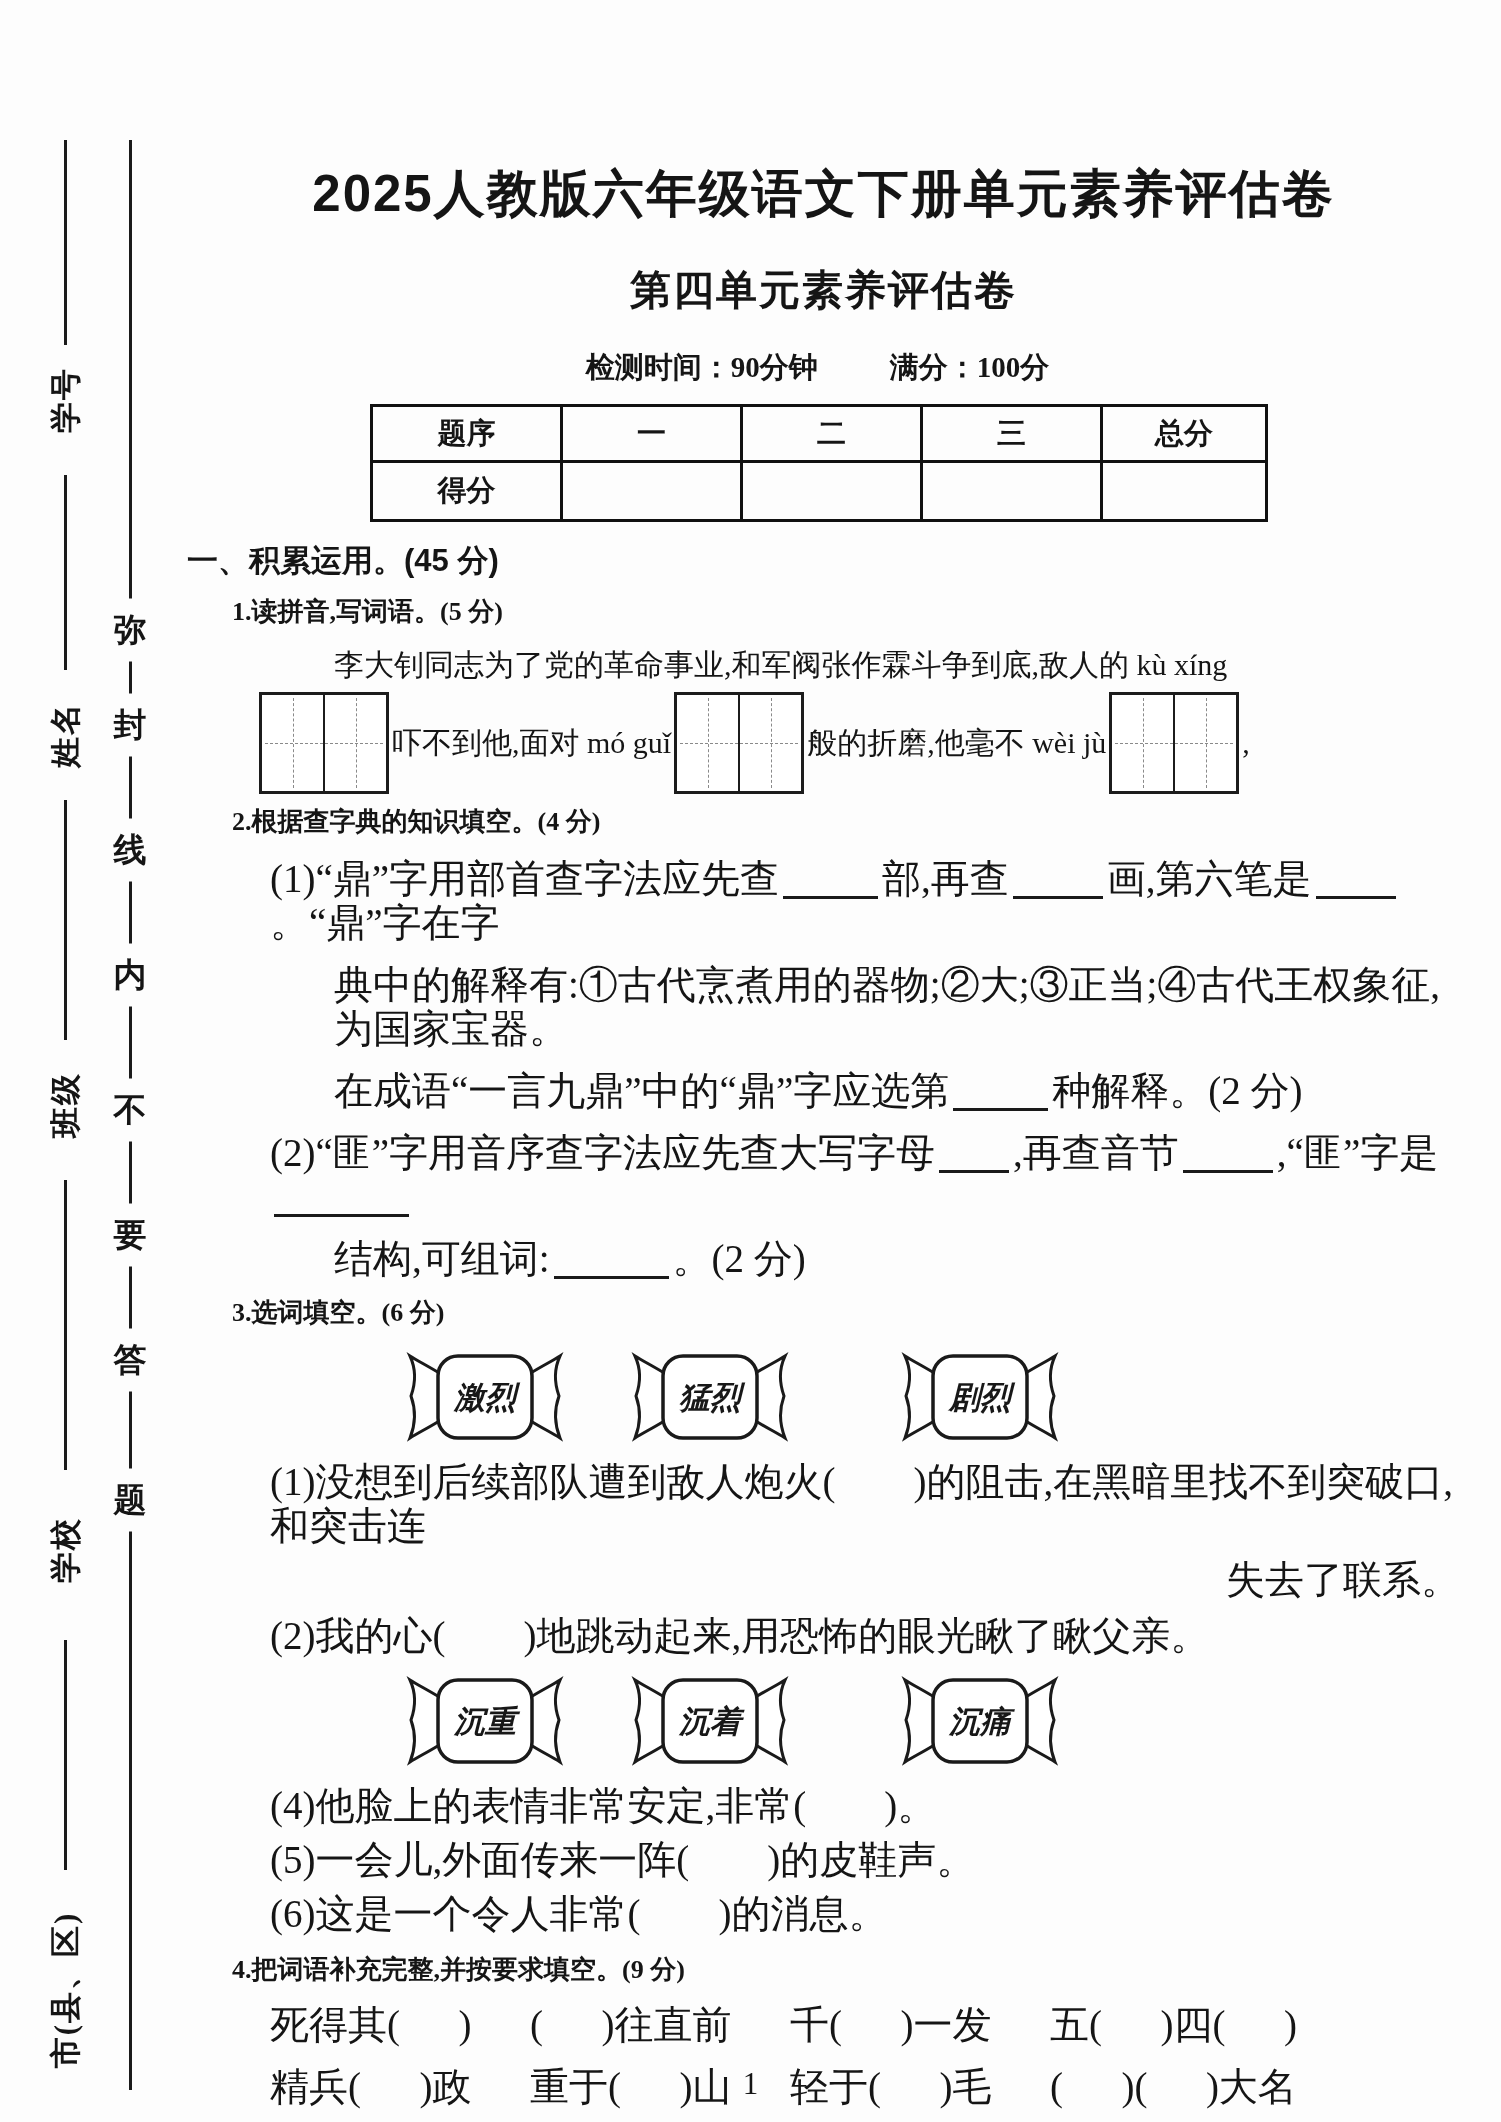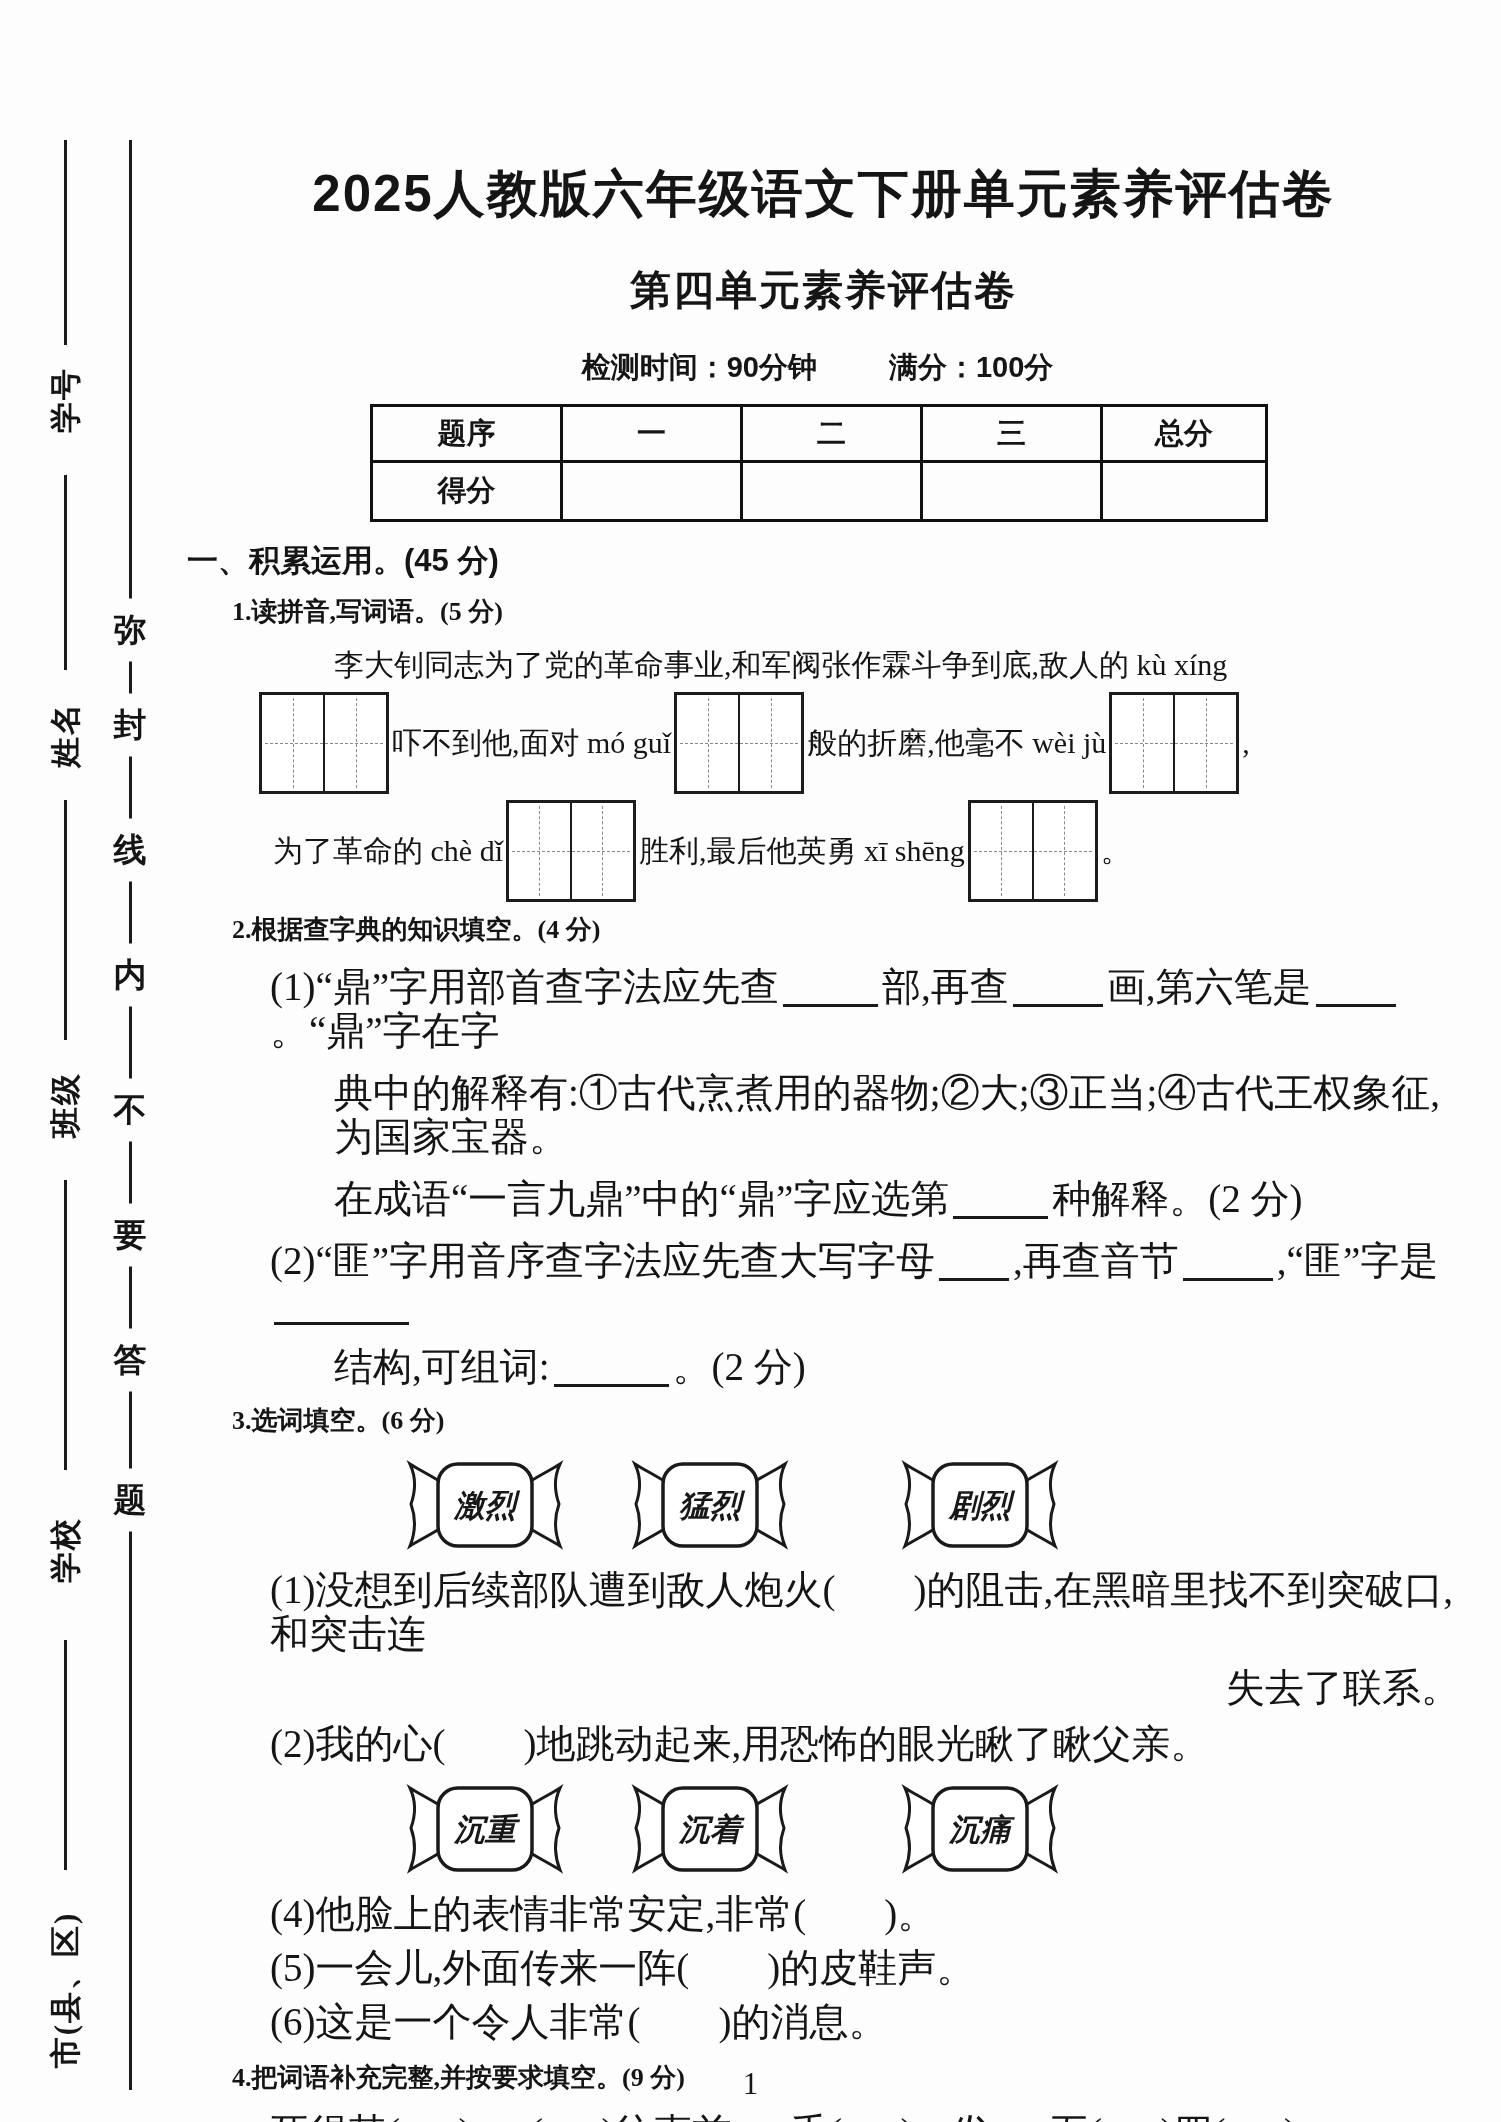--- a/index.html
+++ b/index.html
@@ -27,21 +27,21 @@
   h1.title{
     margin:148px 0 0 0;font-size:51px;letter-spacing:2px;
     font-family:"Liberation Sans",sans-serif;font-weight:800;
   }
   h2.subtitle{
     margin:34px 0 0 0;font-size:41px;letter-spacing:2px;
     font-family:"Liberation Sans",sans-serif;font-weight:800;
   }
   .info-row{
     width:895px;margin:30px 0 0 183px;display:flex;justify-content:center;gap:72px;
-    font-family:Liberation Sans, sans-serif;font-weight:bold;font-size:29px;
+    font-family:Liberation Serif, serif;font-weight:bold;font-size:29px;
   }
   table.score{
     margin:16px 0 0 183px;border-collapse:collapse;table-layout:fixed;width:895px;
     font-family:"Liberation Sans",sans-serif;font-size:29px;font-weight:bold;
   }
   table.score th,table.score td{border:3px solid #111;text-align:center;padding:0;}
   table.score tr.hd  th{height:53px;}
   table.score tr.sc  td{height:56px;}
   
   .sec-h{margin:18px 0 0 0;font-size:31px;font-weight:800;font-family:"Liberation Sans",sans-serif;}
@@ -154,33 +154,20 @@
           <span class="c"></span>
         </span>
       <span class="seg">般的折磨,他毫不 wèi jù</span>
       <span class="wbox">
           <span class="c"></span>
           <span class="c"></span>
         </span>
       <span class="seg">,</span>
     </div>
 
-    <div class="boxrow r2">
-      <span class="seg">为了革命的 chè dǐ</span>
-      <span class="wbox">
-          <span class="c"></span>
-          <span class="c"></span>
-        </span>
-      <span class="seg">胜利,最后他英勇 xī shēng</span>
-      <span class="wbox">
-          <span class="c"></span>
-          <span class="c"></span>
-        </span>
-      <span class="seg">。</span>
-    </div>
 
     <div class="q-title" style="margin-top:10px;">2.根据查字典的知识填空。(4 分)</div>
     <div class="item"><span>(1)“鼎”字用部首查字法应先查</span><span class="bl w95"></span><span>部,再查</span><span class="bl w90"></span><span>画,第六笔是</span><span class="bl w80"></span><span>。“鼎”字在字</span></div>
     <div class="item cont">典中的解释有:①古代烹煮用的器物;②大;③正当;④古代王权象征,为国家宝器。</div>
     <div class="item cont"><span>在成语“一言九鼎”中的“鼎”字应选第</span><span class="bl w95"></span><span>种解释。(2 分)</span></div>
     <div class="item"><span>(2)“匪”字用音序查字法应先查大写字母</span><span class="bl w70"></span><span>,再查音节</span><span class="bl w90"></span><span>,“匪”字是</span><span class="bl w135"></span></div>
     <div class="item cont"><span>结构,可组词:</span><span class="bl w115"></span><span>。(2 分)</span></div>
 
     <div class="q-title" style="margin-top:14px;">3.选词填空。(6 分)</div>
 

